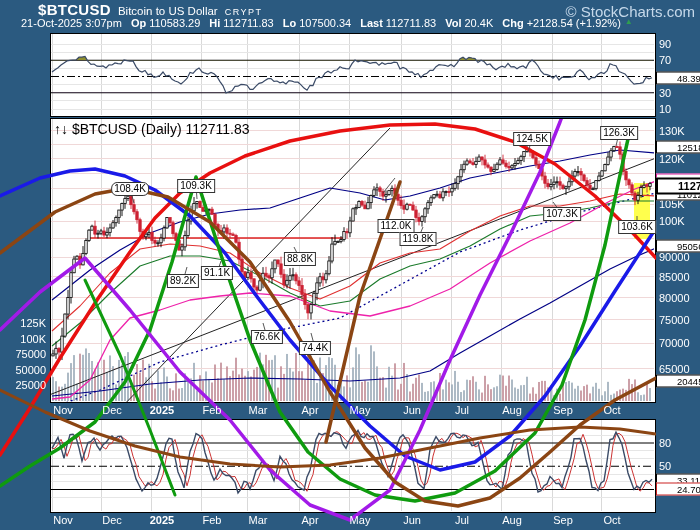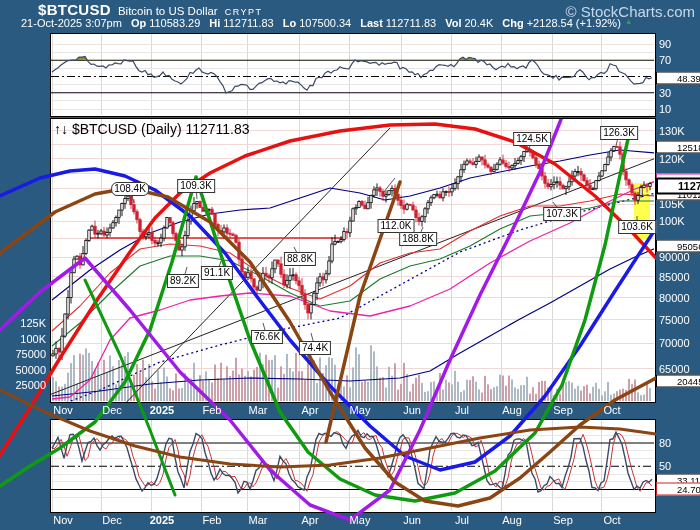--- a/index.html
+++ b/index.html
@@ -851,15 +851,15 @@
 <div class="ann" style="left: 130px; top: 189px; border-radius: 6px;">108.4K</div>
 <div class="ann" style="left: 196px; top: 186px;">109.3K</div>
 <div class="ann" style="left: 396px; top: 178px; margin-top: 48px;">112.0K</div>
 <div class="ann" style="left: 532px; top: 139px;">124.5K</div>
 <div class="ann" style="left: 619px; top: 133px;">126.3K</div>
 <div class="ann" style="left: 183px; top: 281px;">89.2K</div>
 <div class="ann" style="left: 217px; top: 273px;">91.1K</div>
 <div class="ann" style="left: 300px; top: 259px;">88.8K</div>
 <div class="ann" style="left: 267px; top: 337px;">76.6K</div>
 <div class="ann" style="left: 315px; top: 348px;">74.4K</div>
-<div class="ann" style="left: 418px; top: 239px;">188.8K</div>
+<div class="ann" style="left: 418px; top: 239px;">119.8K</div>
 <div class="ann" style="left: 562px; top: 214px;">107.3K</div>
 <div class="ann" style="left: 637px; top: 227px;">103.6K</div>
 
 </body></html>

